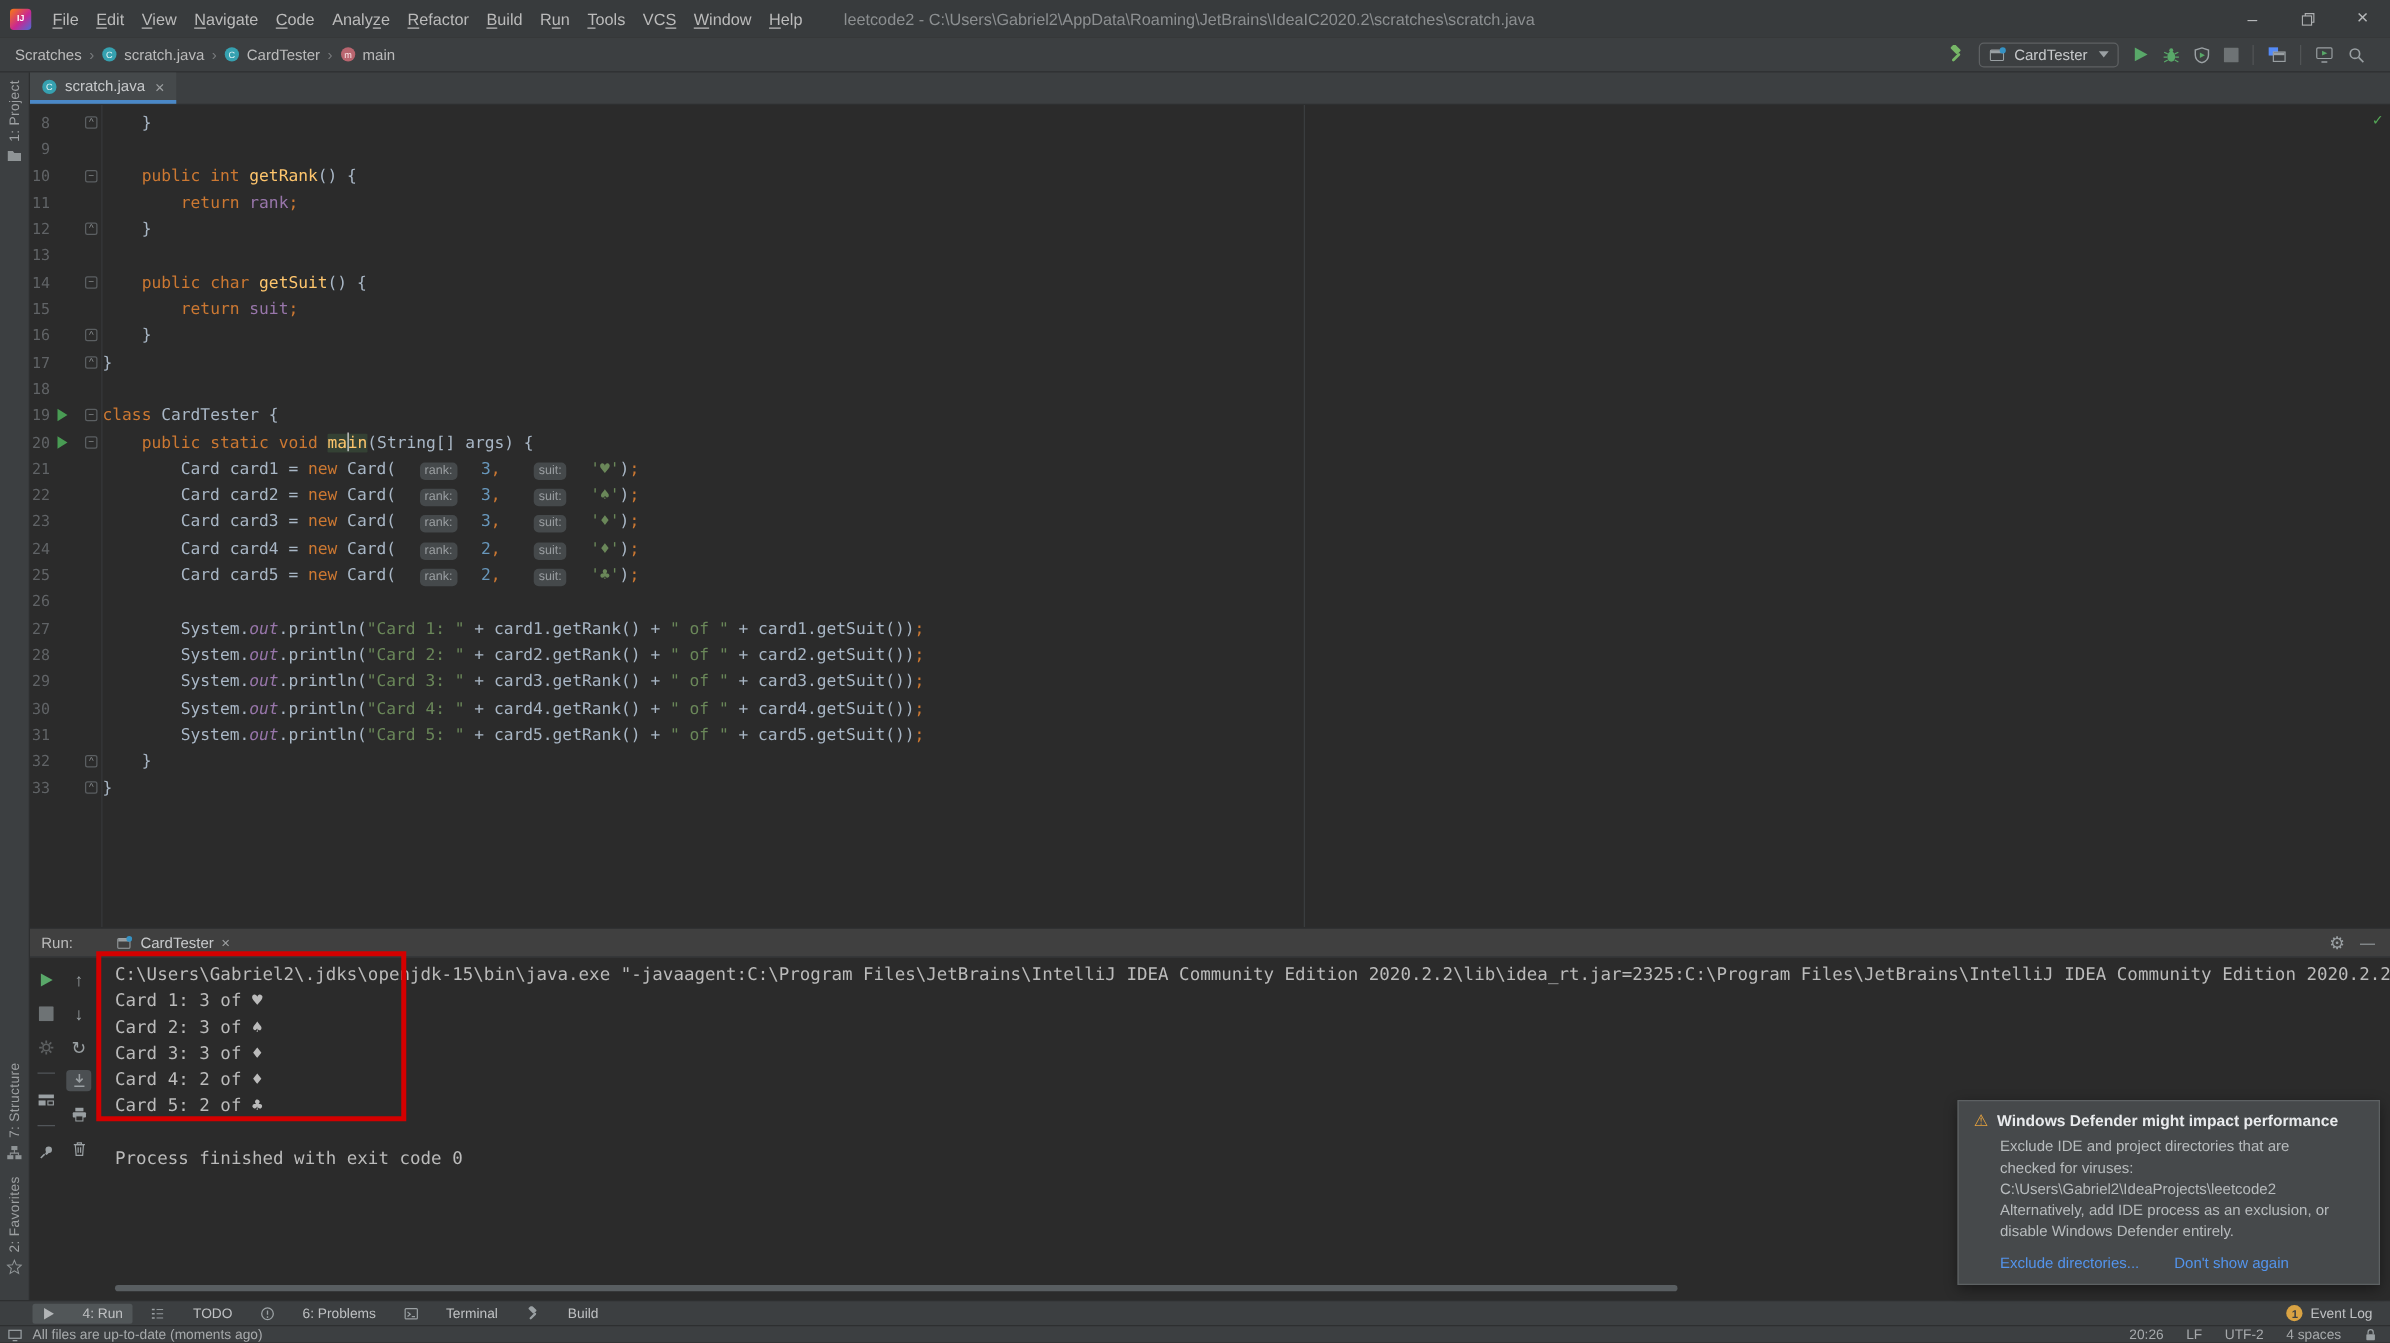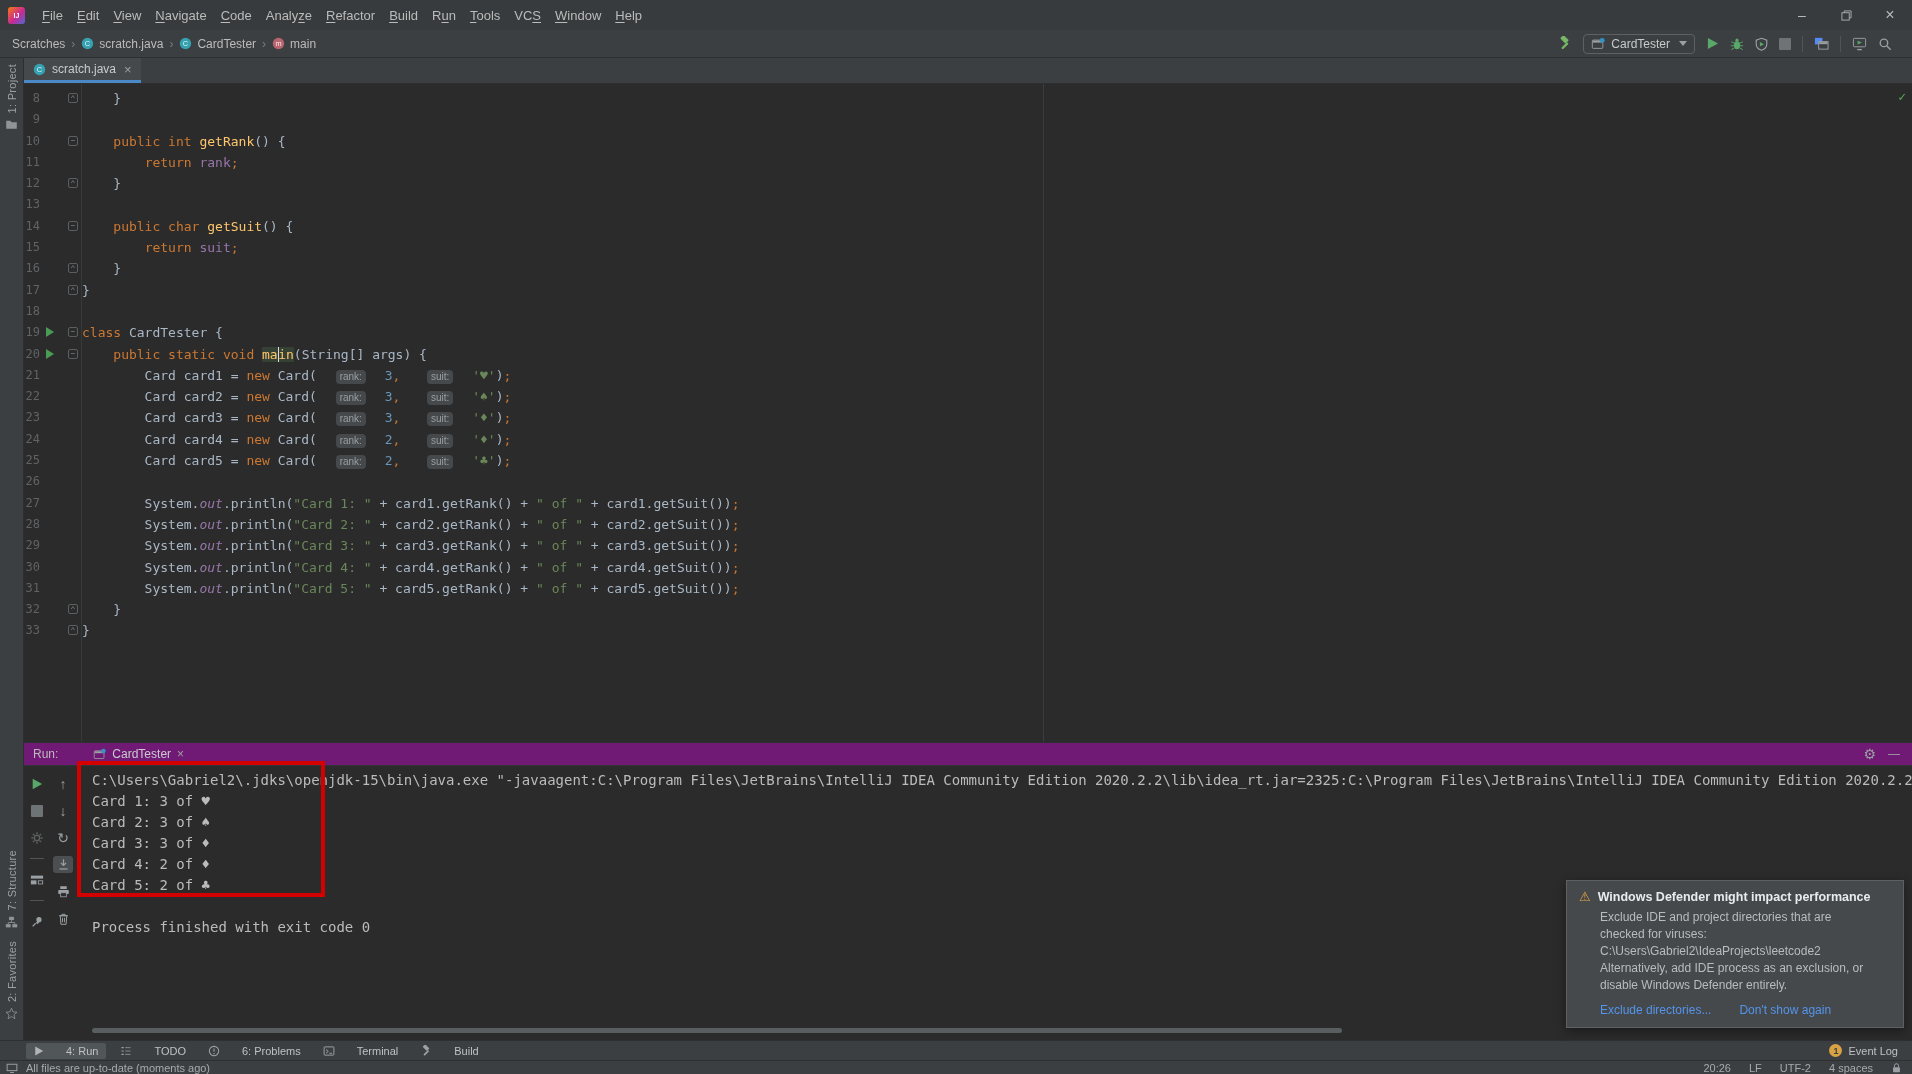--- a/index.html
+++ b/index.html
@@ -54,21 +54,21 @@
   .tk-k { color:#CC7832; } .tk-d { color:#FFC66D; } .tk-s { color:#6A8759; }
   .tk-n { color:#6897BB; } .tk-f { color:#9876AA; } .tk-fi { color:#9876AA; font-style:italic; }
   .tk-u { color:#CC7832; } .tk-p { color:#A9B7C6; }
   .tk-h { background:#45494b; color:#9a9ea1; border-radius:4px; font-size:10px; padding:1px 4px 2px; font-family:"Liberation Sans",sans-serif; margin:0 11px; }
   .word-hl { background:#344134; border-radius:1px; }
   .caret { display:inline-block; width:1.5px; height:15px; background:#dcdcdc; vertical-align:middle; margin:0 -1px 2px 0; }
   .editor-check { position:absolute; top:5px; right:6px; color:#54A857; font-size:13px; }
 
   
   .run-panel { height:298px; border-top:1px solid #2d2f30; display:flex; flex-direction:column; background:#2b2b2b; position:relative; }
-  .run-header { height:23px; background:#701a75; border-bottom:1px solid #323537; display:flex; align-items:center; font-size:12px; flex:none; }
+  .run-header { height:23px; background:#404040; border-bottom:1px solid #323537; display:flex; align-items:center; font-size:12px; flex:none; }
   .run-label { padding-left:9px; color:#bbbbbb; }
   .run-tab { margin-left:27px; display:flex; align-items:center; gap:6px; padding:0 8px; height:100%; color:#c9cbcd; }
   .run-tab .close { color:#9da0a2; font-size:12px; }
   .run-header-right { margin-left:auto; display:flex; align-items:center; gap:12px; padding-right:12px; color:#9aa0a3; }
   .run-body { flex:1; display:flex; position:relative; min-height:0; }
   .rt-col { width:26px; display:flex; flex-direction:column; align-items:center; padding-top:9px; gap:10px; flex:none; }
   .rt-item { width:20px; height:17px; display:flex; align-items:center; justify-content:center; color:#9aa0a3; font-size:14px; border-radius:3px; }
   .rt-item.active { background:#4b4f52; }
   .rt-div { width:14px; height:1px; background:#515559; margin:2px 0; }
   .console { flex:1; font-family:"DejaVu Sans Mono",monospace; font-size:14px; line-height:21px; color:#bbbbbb; padding:4px 0 0 16px; white-space:pre; overflow:hidden; }
@@ -108,20 +108,21 @@
       <span class="menu-item"><u>C</u>ode</span>
       <span class="menu-item">Analy<u>z</u>e</span>
       <span class="menu-item"><u>R</u>efactor</span>
       <span class="menu-item"><u>B</u>uild</span>
       <span class="menu-item">R<u>u</u>n</span>
       <span class="menu-item"><u>T</u>ools</span>
       <span class="menu-item">VC<u>S</u></span>
       <span class="menu-item"><u>W</u>indow</span>
       <span class="menu-item"><u>H</u>elp</span>
     </div>
+  <div class="win-title">leetcode2 - C:\Users\Gabriel2\AppData\Roaming\JetBrains\IdeaIC2020.2\scratches\scratch.java</div>
   <div class="win-controls">
     <div class="win-btn">–</div>
     <div class="win-btn">
       <svg width="11" height="11" viewBox="0 0 12 12" fill="none" stroke="#aeb0b2">
           <rect x="1" y="3" width="8" height="8"></rect>
           <path d="M3.5 3 V1 H11 V8.5 H9"></path>
         </svg>
     </div>
     <div class="win-btn" style="font-size:16px;">×</div>
   </div>

